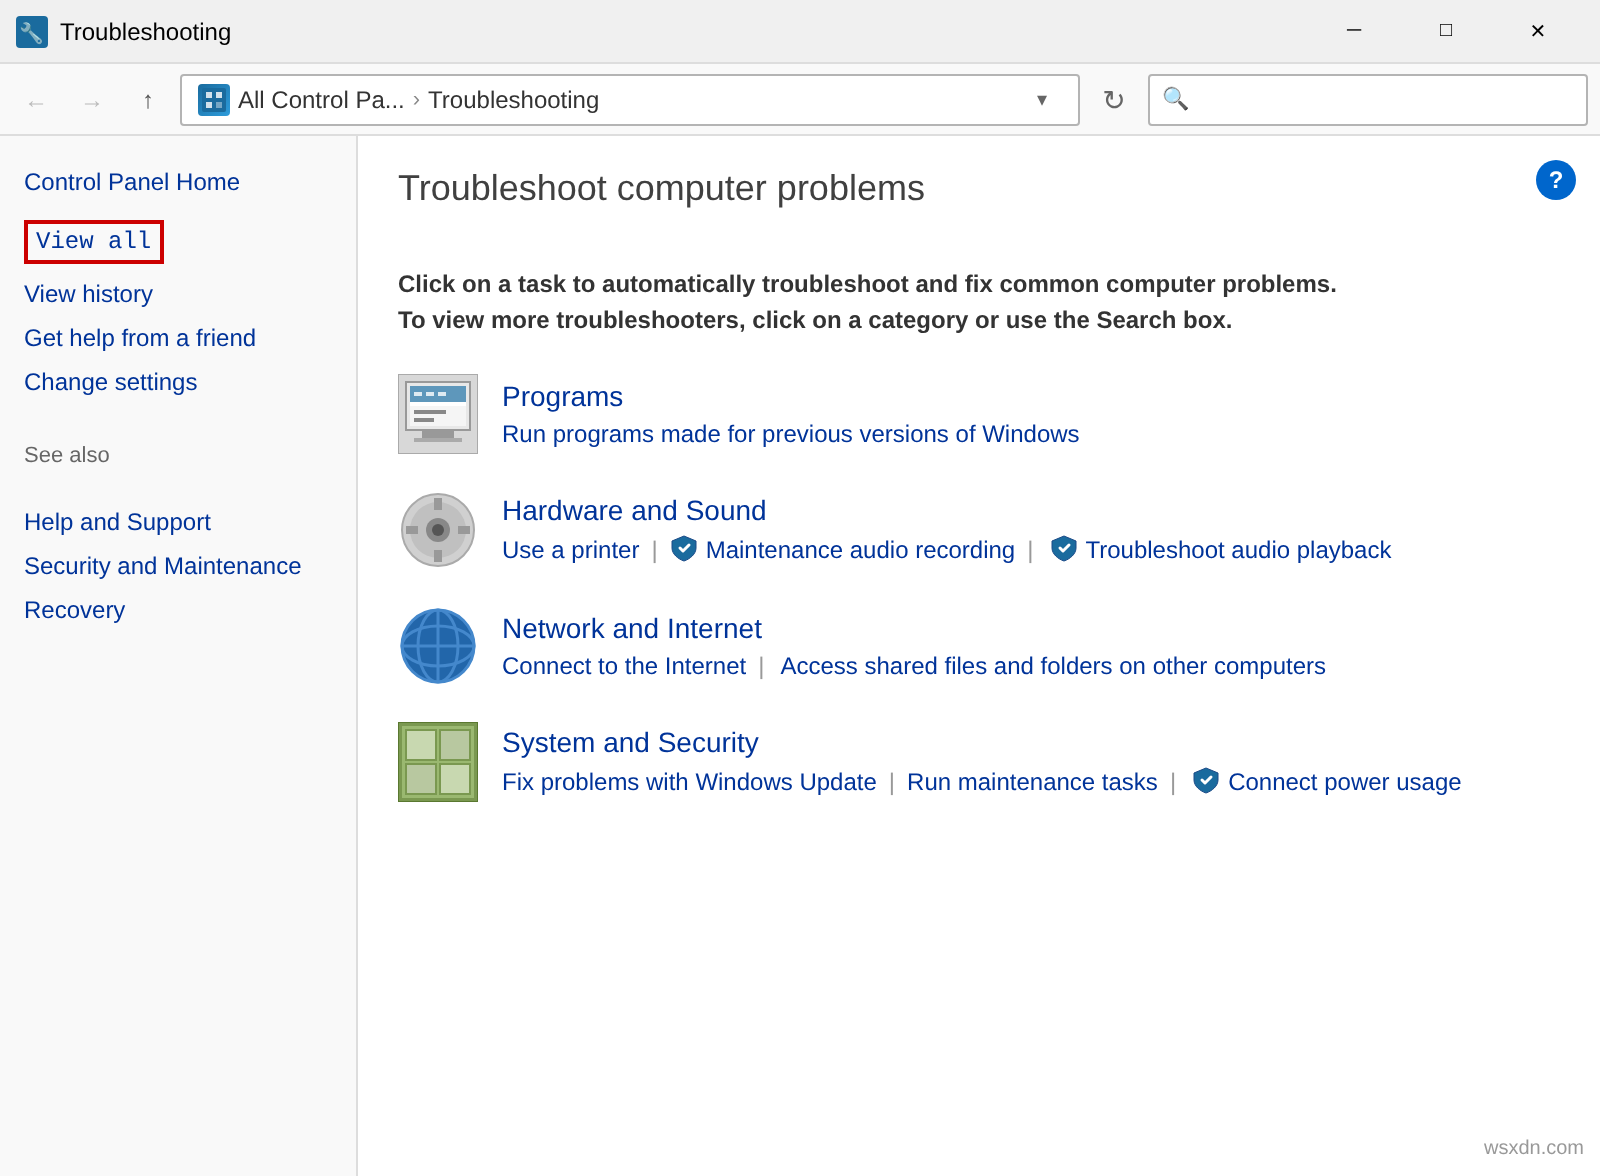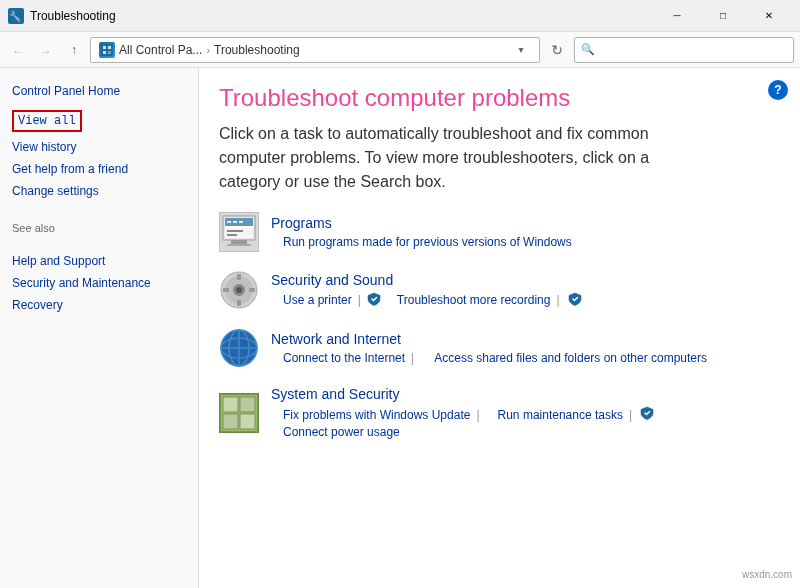--- a/index.html
+++ b/index.html
@@ -103,21 +103,21 @@
     }
 
     
     .main-layout {
       display: flex;
       height: calc(588px - 32px - 36px);
     }
 
     
     .sidebar {
-      width: 199px;
+      width: 179px;
       background: #f9f9f9;
       border-right: 1px solid #ddd;
       padding: 16px 12px;
       flex-shrink: 0;
     }
     .sidebar-title {
       font-size: 12px; color: #003399; font-weight: normal;
       margin-bottom: 12px; cursor: pointer;
     }
     .sidebar-link {
@@ -152,26 +152,26 @@
       position: absolute; top: 12px; right: 12px;
       width: 20px; height: 20px;
       background: #0066cc;
       border-radius: 50%;
       color: #fff;
       font-size: 12px; font-weight: bold;
       display: flex; align-items: center; justify-content: center;
       cursor: pointer; border: none;
     }
     .content-title {
-      font-size: 24px; font-weight: normal;
-      color: #ec4899; margin-bottom: 10px;
+      font-size: 18px; font-weight: normal;
+      color: #404040; margin-bottom: 28px;
     }
     .content-desc {
-      font-size: 16px; color: #333; line-height: 1.5;
-      margin-bottom: 18px; max-width: 470px;
+      font-size: 12px; color: #333; line-height: 1.5;
+      margin-bottom: 18px; max-width: 470px; font-weight: bold;
     }
 
     
     .category-item {
       display: flex; align-items: center;
       margin-bottom: 18px; gap: 12px;
     }
     .category-icon {
       width: 40px; height: 40px; flex-shrink: 0;
       display: flex; align-items: center; justify-content: center;
@@ -179,21 +179,21 @@
     .category-content {}
     .category-title {
       font-size: 14px; color: #003399; cursor: pointer;
       text-decoration: none; display: block; margin-bottom: 4px;
     }
     .category-links {
       display: flex; flex-wrap: wrap; align-items: center; gap: 2px;
       font-size: 12px;
     }
     .cat-link {
-      color: #003399; cursor: pointer; text-decoration: none; margin-left: 12px;
+      color: #003399; cursor: pointer; text-decoration: none;
     }
     .cat-sep { color: #999; margin: 0 4px; }
 
     .watermark {
       position: absolute; bottom: 8px; right: 8px;
       font-size: 10px; color: #999;
     }
   </style>
 </head>
 <body>
@@ -296,39 +296,40 @@
       <ellipse cx="20" cy="20" rx="14" ry="14" fill="#c0c0c0"></ellipse>
       <circle cx="20" cy="20" r="6" fill="#888"></circle>
       <circle cx="20" cy="20" r="3" fill="#555"></circle>
       <rect x="18" y="4" width="4" height="6" fill="#999"></rect>
       <rect x="18" y="30" width="4" height="6" fill="#999"></rect>
       <rect x="4" y="18" width="6" height="4" fill="#999"></rect>
       <rect x="30" y="18" width="6" height="4" fill="#999"></rect>
     </svg>
           </div>
           <div class="category-content">
-            <a class="category-title">Security and Sound</a>
+            <a class="category-title">Hardware and Sound</a>
             <div class="category-links">
               <a class="cat-link">Use a printer</a>
               <span class="cat-sep">|</span>
               <span><span style="display:inline-flex;align-items:center;margin-right:2px;">
     <svg width="14" height="14" viewBox="0 0 14 14">
       <path d="M7 1 L13 3.5 L13 7 C13 10 10 12.5 7 13.5 C4 12.5 1 10 1 7 L1 3.5 Z" fill="#1a6b9e" stroke="#1a4a88" stroke-width="0.5"></path>
       <path d="M5 7 L6.5 8.5 L9.5 5.5" stroke="#fff" stroke-width="1.5" fill="none" stroke-linecap="round" stroke-linejoin="round"></path>
     </svg>
   </span></span>
-              <a class="cat-link">Troubleshoot more recording</a>
+              <a class="cat-link">Maintenance audio recording</a>
               <span class="cat-sep">|</span>
               <br>
               <span><span style="display:inline-flex;align-items:center;margin-right:2px;">
     <svg width="14" height="14" viewBox="0 0 14 14">
       <path d="M7 1 L13 3.5 L13 7 C13 10 10 12.5 7 13.5 C4 12.5 1 10 1 7 L1 3.5 Z" fill="#1a6b9e" stroke="#1a4a88" stroke-width="0.5"></path>
       <path d="M5 7 L6.5 8.5 L9.5 5.5" stroke="#fff" stroke-width="1.5" fill="none" stroke-linecap="round" stroke-linejoin="round"></path>
     </svg>
   </span></span>
+              <a class="cat-link">Troubleshoot audio playback</a>
             </div>
           </div>
         </div>
         <div class="category-item">
           <div class="category-icon">
             <svg width="40" height="40" viewBox="0 0 40 40">
       <circle cx="20" cy="20" r="18" fill="#2266aa"></circle>
       <ellipse cx="20" cy="20" rx="10" ry="18" fill="none" stroke="#4488cc" stroke-width="1.5"></ellipse>
       <ellipse cx="20" cy="20" rx="18" ry="10" fill="none" stroke="#4488cc" stroke-width="1.5"></ellipse>
       <line x1="2" y1="20" x2="38" y2="20" stroke="#4488cc" stroke-width="1.5"></line>

